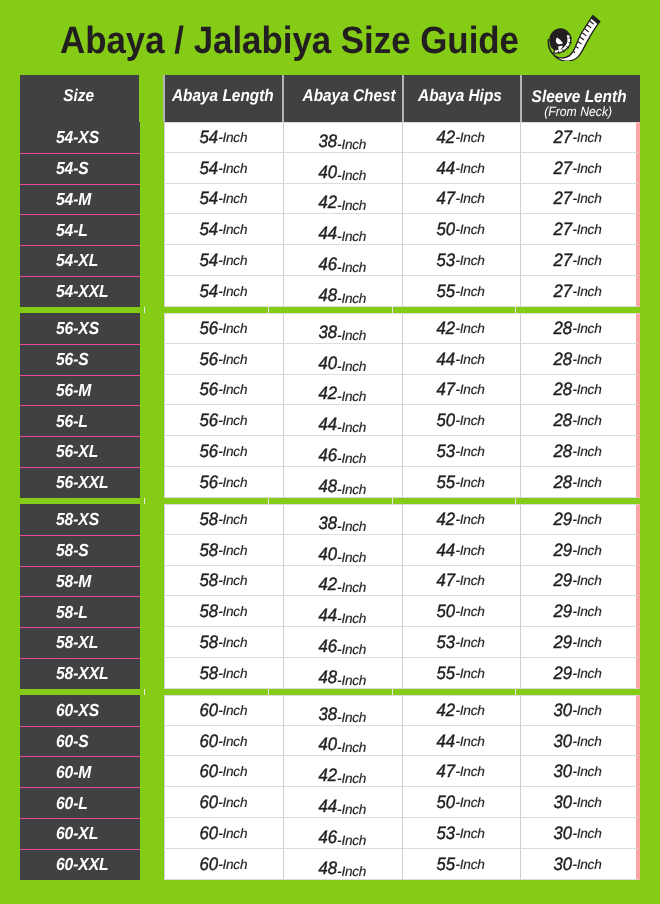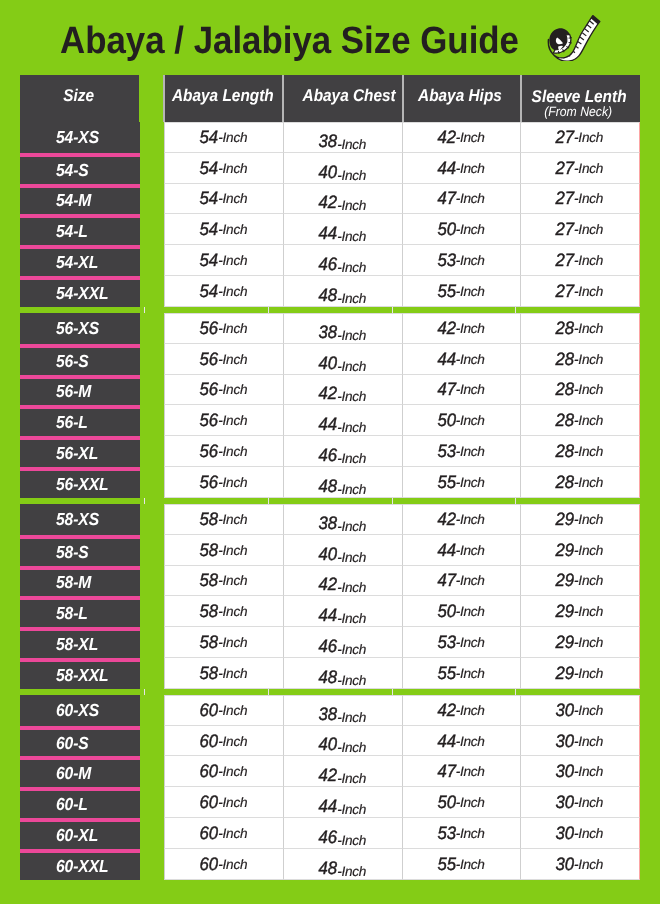--- a/index.html
+++ b/index.html
@@ -17,36 +17,36 @@
 
   .tbl { position:absolute; left:20px; top:75px; width:620px;font-style:italic; }
   .gapline { position:absolute; width:1px; background:#e6e6e6; }
   .row { display:flex; width:620px; }
   .cell { position:relative; display:flex; align-items:center; justify-content:center; }
   .hdr .cell { background:#414042; color:#fff; height:47px; font-weight:bold; font-size:17px;
                flex-direction:column; letter-spacing:0; line-height:1; padding-bottom:7px; }
   .hdr .cell > div { display:inline-block; transform:scaleX(0.905) translateX(-1.5px); }
   .hdr .cell.two { justify-content:center; padding-top:10px; padding-bottom:0; }
   .c0 { width:124px; } .c1 { width:124px;margin-left:24px; } .c2 { width:124px;align-items:flex-end; } .c3 { width:123px; } .c4 { width:125px; }
-  .valcell.c4 { border-right:1px solid #fca5a5; }
+  .valcell.c4 { border-right:4px solid #fca5a5; }
   .hdr .cell + .cell { border-left:2px solid #b5b5b5; }
   .sub { font-size:13.3px; font-weight:normal; letter-spacing:0; margin-top:0px; line-height:1; }
   .hdr .cell > div.sub { transform:scaleX(0.92) translateX(-3px); }
   .sizecell span.sz { display:inline-block; transform:scaleX(0.9); transform-origin:left center; }
   .sizecell { background:#414042; color:#fff; font-weight:bold; font-size:17.4px; letter-spacing:-0.1px; height:30.78px;
               justify-content:flex-start; padding-left:36px;text-align:right; }
   .valcell { background:#fff; color:#231f20; height:30.78px; border-left:1px solid #cfcfcf;
              border-bottom:1px solid #dcdcdc; padding-top:1px; padding-right:3px; }
   .num { font-weight:normal; font-size:18px; letter-spacing:0px;
          -webkit-text-stroke:0.45px #231f20; display:inline-block;
          transform:scaleX(0.93); transform-origin:right center; }
   .unit { font-size:13.6px; letter-spacing:-0.25px; -webkit-text-stroke:0.18px #231f20; }
   .grp { margin-bottom:6.4px; position:relative; }
   .grp .row:first-child .valcell { border-top:1px solid #dcdcdc; }
-  .grp .row + .row .sizecell { border-top:4px solid #ec4899; }
+  .grp .row + .row .sizecell { border-top:1px solid #ec4899; }
 </style>
 </head>
 <body>
 
 <div class="page">
 
   <div class="title-bar">
     <div class="title">Abaya / Jalabiya Size Guide</div>
     <div class="tape-icon">
       <svg viewBox="0 0 60 50" width="60" height="50" aria-hidden="true">

